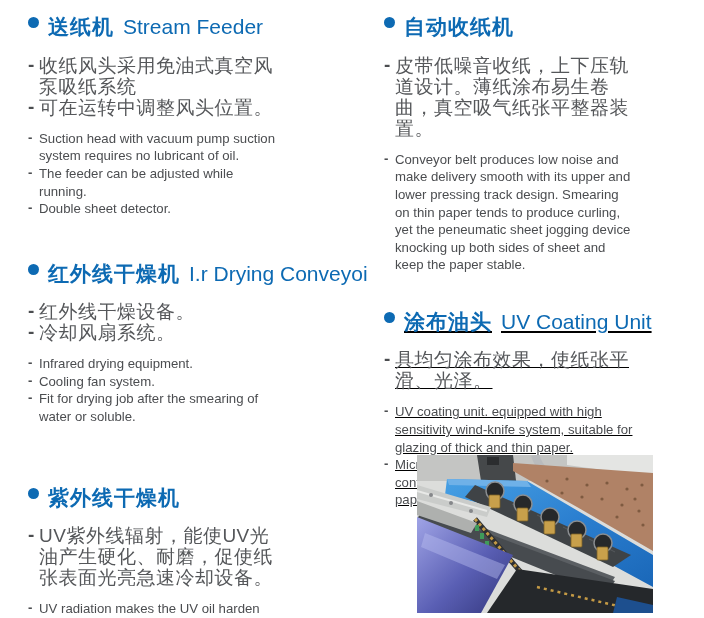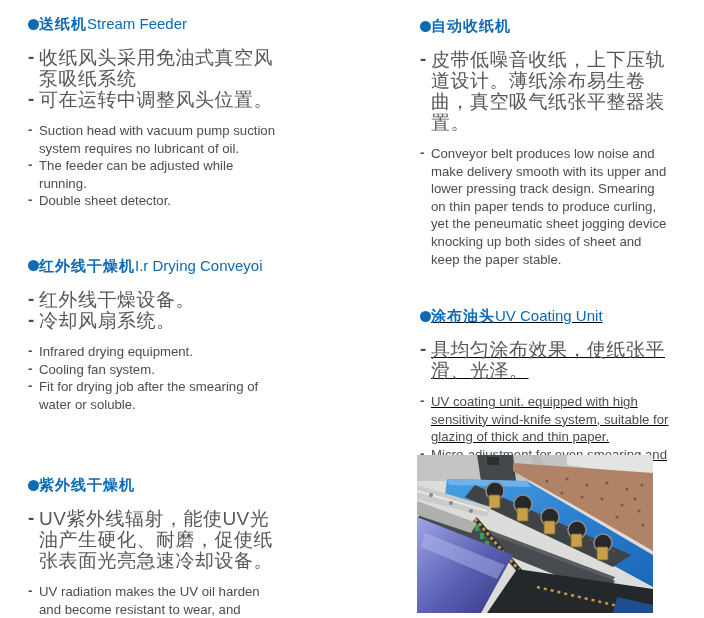--- a/index.html
+++ b/index.html
@@ -5,32 +5,32 @@
   html, body { margin: 0; padding: 0; }
   body {
     width: 704px; height: 618px;
     background: #ffffff;
     font-family: "Liberation Sans", sans-serif;
     position: relative;
     overflow: hidden;
   }
   .col { position: absolute; top: 0; }
   .col-left  { left: 28px;  width: 248px; }
-  .col-right { left: 420px; width: 252px; }
+  .col-right { left: 384px; width: 252px; }
 
   .sec { margin: 0; }
   #sec-0 { margin-top: 14px; }
   #sec-1 { margin-top: 46px; }
   #sec-2 { margin-top: 62px; }
   #sec-3 { margin-top: 16px; }
   #sec-4 { margin-top: 38px; text-decoration: underline; }
 
   .heading {
-    display: flex; align-items: center; 
-    color: #0d6ab3; font-size: 15px; line-height: 20px;
+    display: flex; gap: 9px;
+    color: #0d6ab3; font-size: 21px; line-height: 20px;
     white-space: nowrap;
   }
   .heading .zh { font-weight: 700; letter-spacing: 1px; }
   .heading .en { font-weight: 400; }
   .bullet {
     width: 11px; height: 11px; border-radius: 50%;
     background: #0d6ab3; flex: 0 0 auto;
   }
 
   ul.items { list-style: none; padding: 0; }

